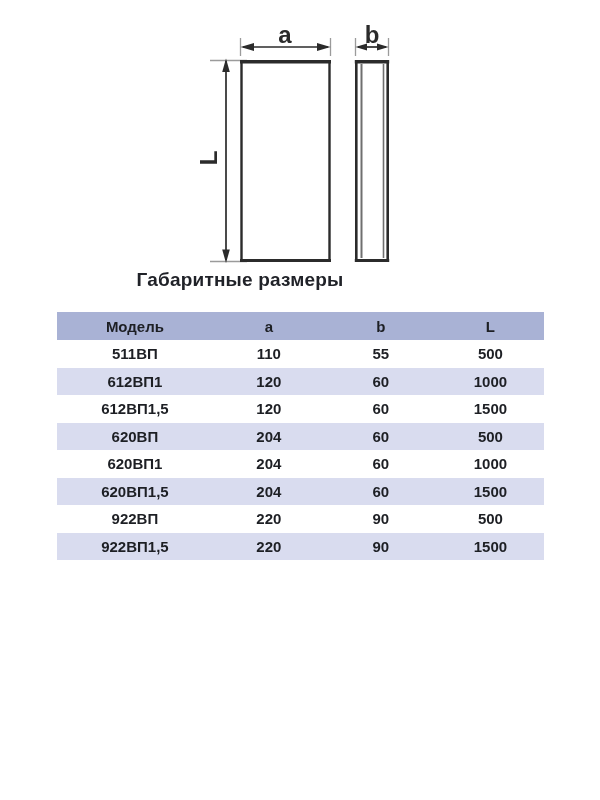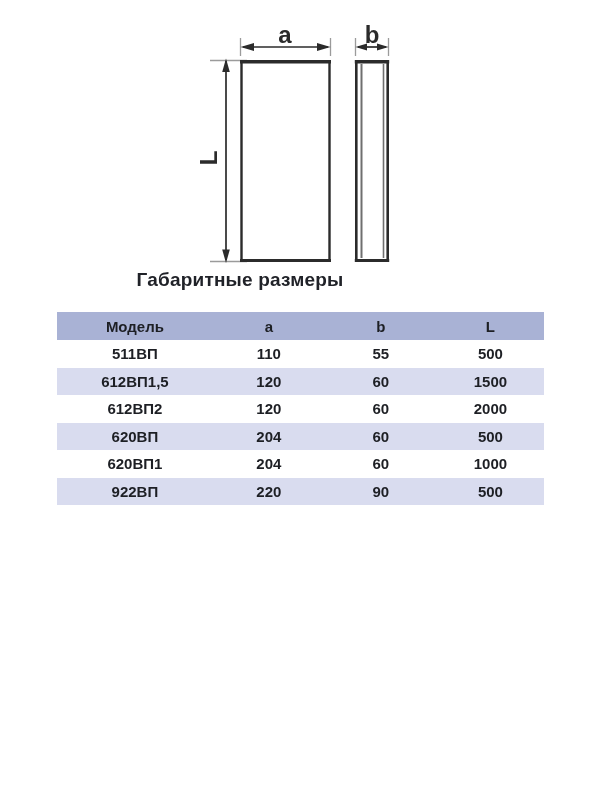--- a/index.html
+++ b/index.html
@@ -110,45 +110,57 @@
       </tr>
     </thead>
     <tbody>
         <tr>
           <td>511ВП</td>
           <td>110</td>
           <td>55</td>
           <td>500</td>
         </tr>
         <tr>
+          <td>612ВП1</td>
+          <td>120</td>
+          <td>60</td>
+          <td>1000</td>
+        </tr>
+        <tr>
           <td>612ВП1,5</td>
           <td>120</td>
           <td>60</td>
           <td>1500</td>
-        </tr>
-        <tr>
-          <td>612ВП2</td>
-          <td>120</td>
-          <td>60</td>
-          <td>2000</td>
         </tr>
         <tr>
           <td>620ВП</td>
           <td>204</td>
           <td>60</td>
           <td>500</td>
         </tr>
         <tr>
           <td>620ВП1</td>
           <td>204</td>
           <td>60</td>
           <td>1000</td>
         </tr>
         <tr>
+          <td>620ВП1,5</td>
+          <td>204</td>
+          <td>60</td>
+          <td>1500</td>
+        </tr>
+        <tr>
           <td>922ВП</td>
           <td>220</td>
           <td>90</td>
           <td>500</td>
+        </tr>
+        <tr>
+          <td>922ВП1,5</td>
+          <td>220</td>
+          <td>90</td>
+          <td>1500</td>
         </tr>
       </tbody>
   </table>
 
 </div>
 
 </body></html>

